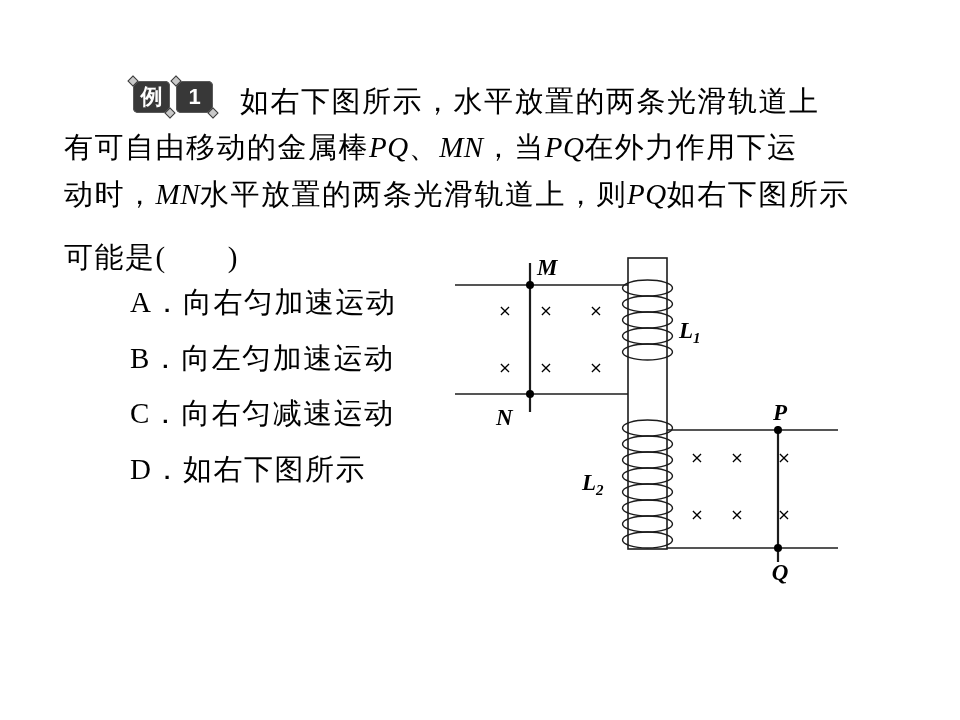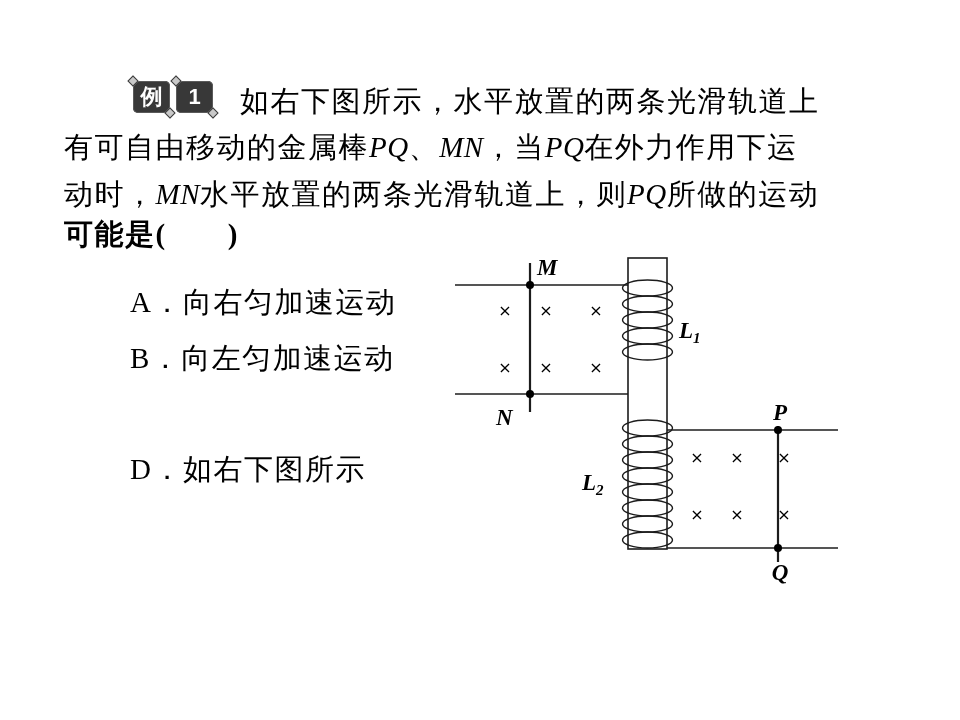--- a/index.html
+++ b/index.html
@@ -29,21 +29,21 @@
   .dia.br { right:-4px; bottom:-4px; }
 
   
   .line {
     position:absolute; font-size:29px; letter-spacing:1.5px;
     white-space:nowrap; line-height:1.2;
   }
   .l1 { left:240px; top:84px; }
   .l2 { left:64px;  top:130px; }
   .l3 { left:64px;  top:177px; }
-  .l4 { left:64px;  top:217px;font-weight:bold; }
+  .l4 { left:64px;  top:240px; }
   .it { font-style:italic; letter-spacing:0.5px; }
 
   
   .option {
     position:absolute; left:130px; font-size:29px; letter-spacing:1.5px;
     white-space:nowrap;
   }
 
   
   .diagram { position:absolute; left:450px; top:240px; }
@@ -80,28 +80,29 @@
     </div>
   </div>
 
   <div class="line l1">
     <span>如右下图所示，水平放置的两条光滑轨道上</span>
   </div>
   <div class="line l2">
     <span>有可自由移动的金属棒</span><span class="it">PQ</span><span>、</span><span class="it">MN</span><span>，当</span><span class="it">PQ</span><span>在外力作用下运</span>
   </div>
   <div class="line l3">
-    <span>动时，</span><span class="it">MN</span><span>水平放置的两条光滑轨道上，则</span><span class="it">PQ</span><span>所做的运动</span>
+    <span>动时，</span><span class="it">MN</span><span>水平放置的两条光滑轨道上，则</span><span class="it">PQ</span><span>如右下图所示</span>
   </div>
   <div class="line l4">
     <span>可能是(　　)</span>
   </div>
 
   <div class="option" style="top:283px">A．向右匀加速运动</div>
   <div class="option" style="top:339px">B．向左匀加速运动</div>
+  <div class="option" style="top:394px">C．向右匀减速运动</div>
   <div class="option" style="top:450px">D．如右下图所示</div>
 
   <svg class="diagram" viewBox="0 0 400 360" width="400" height="360">
 
     <line class="wire" x1="5" y1="45" x2="178" y2="45"></line>
     <line class="wire" x1="5" y1="154" x2="178" y2="154"></line>
 
     <line class="rod" x1="80" y1="23" x2="80" y2="172"></line>
     <circle class="dot" cx="80" cy="45" r="4"></circle>
     <circle class="dot" cx="80" cy="154" r="4"></circle>

